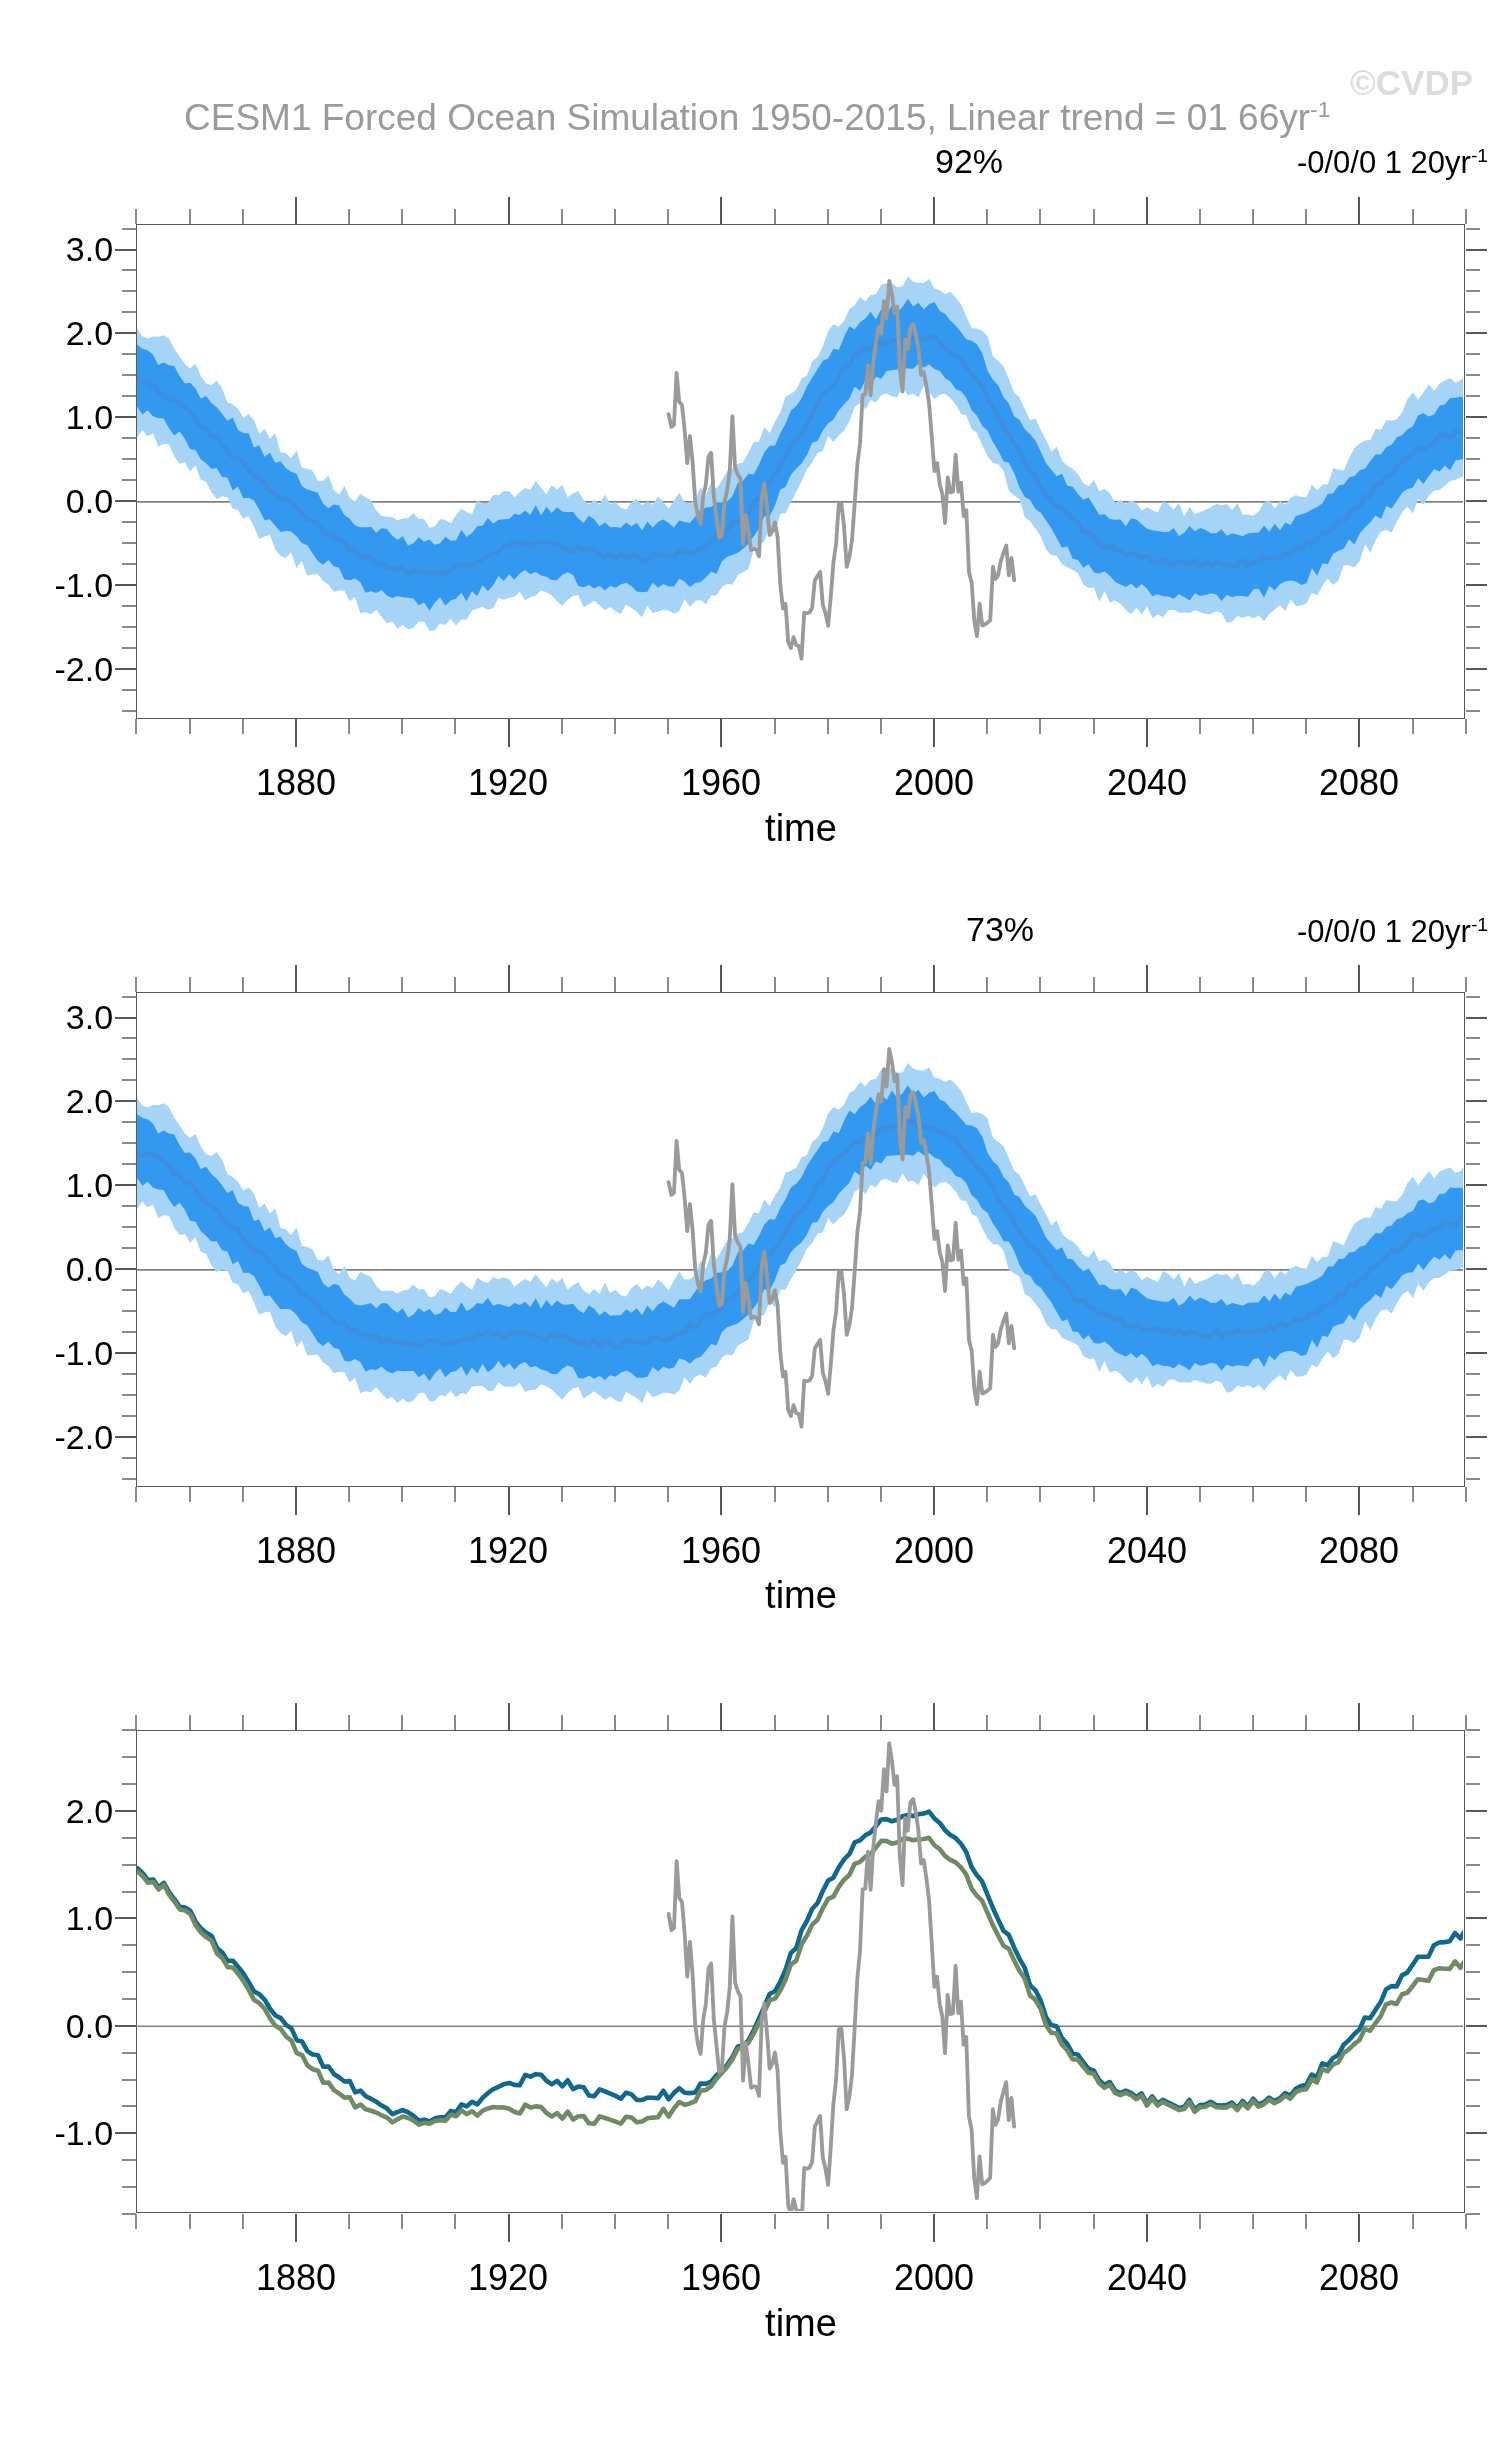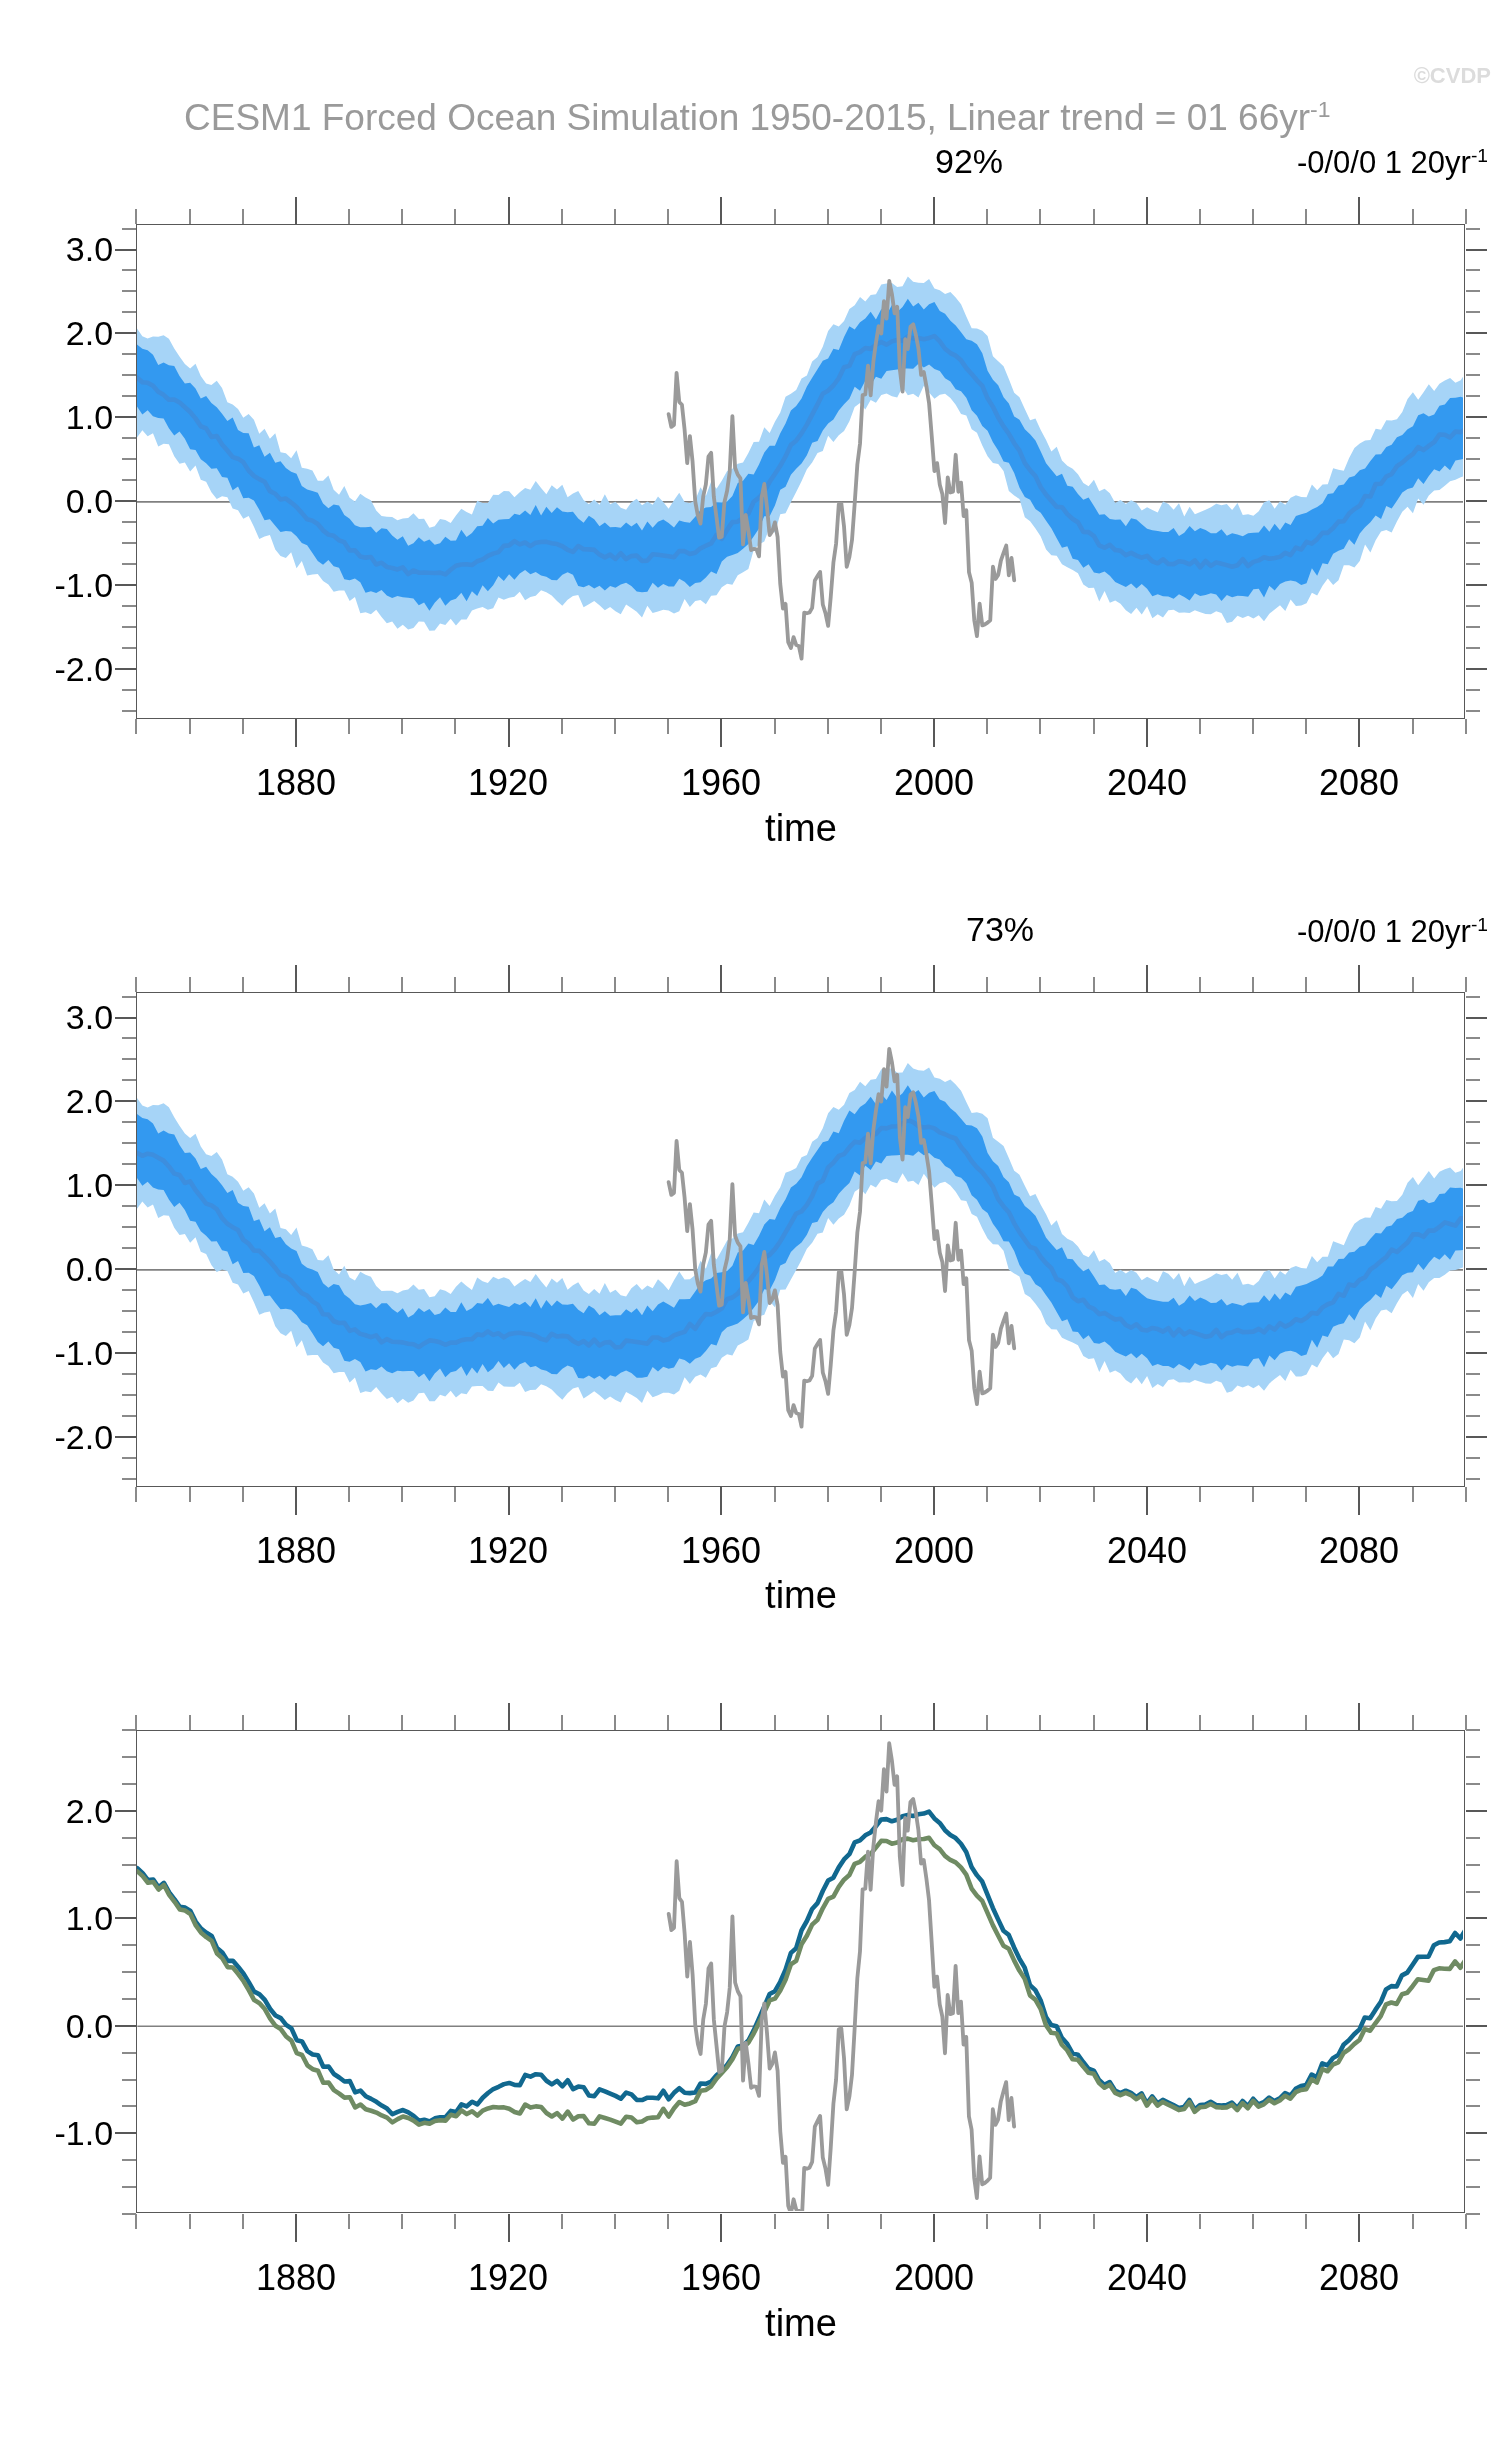--- a/index.html
+++ b/index.html
@@ -22,23 +22,23 @@
     left: 31px;
     top: 26px;
     font-size: 57px;
     font-weight: 400;
     color: #000000;
     letter-spacing: -0.4px;
     white-space: nowrap;
   }
   .watermark {
     position: absolute;
-    right: 17px;
+    right: 35px;
     top: 63px;
-    font-size: 22px;
+    font-size: 35px;
     font-weight: 700;
     color: #dcdcdc;
     white-space: nowrap;
     letter-spacing: 0px;
   }
   .subtitle {
     position: absolute;
     left: 184px;
     top: 96px;
     font-size: 37px;

